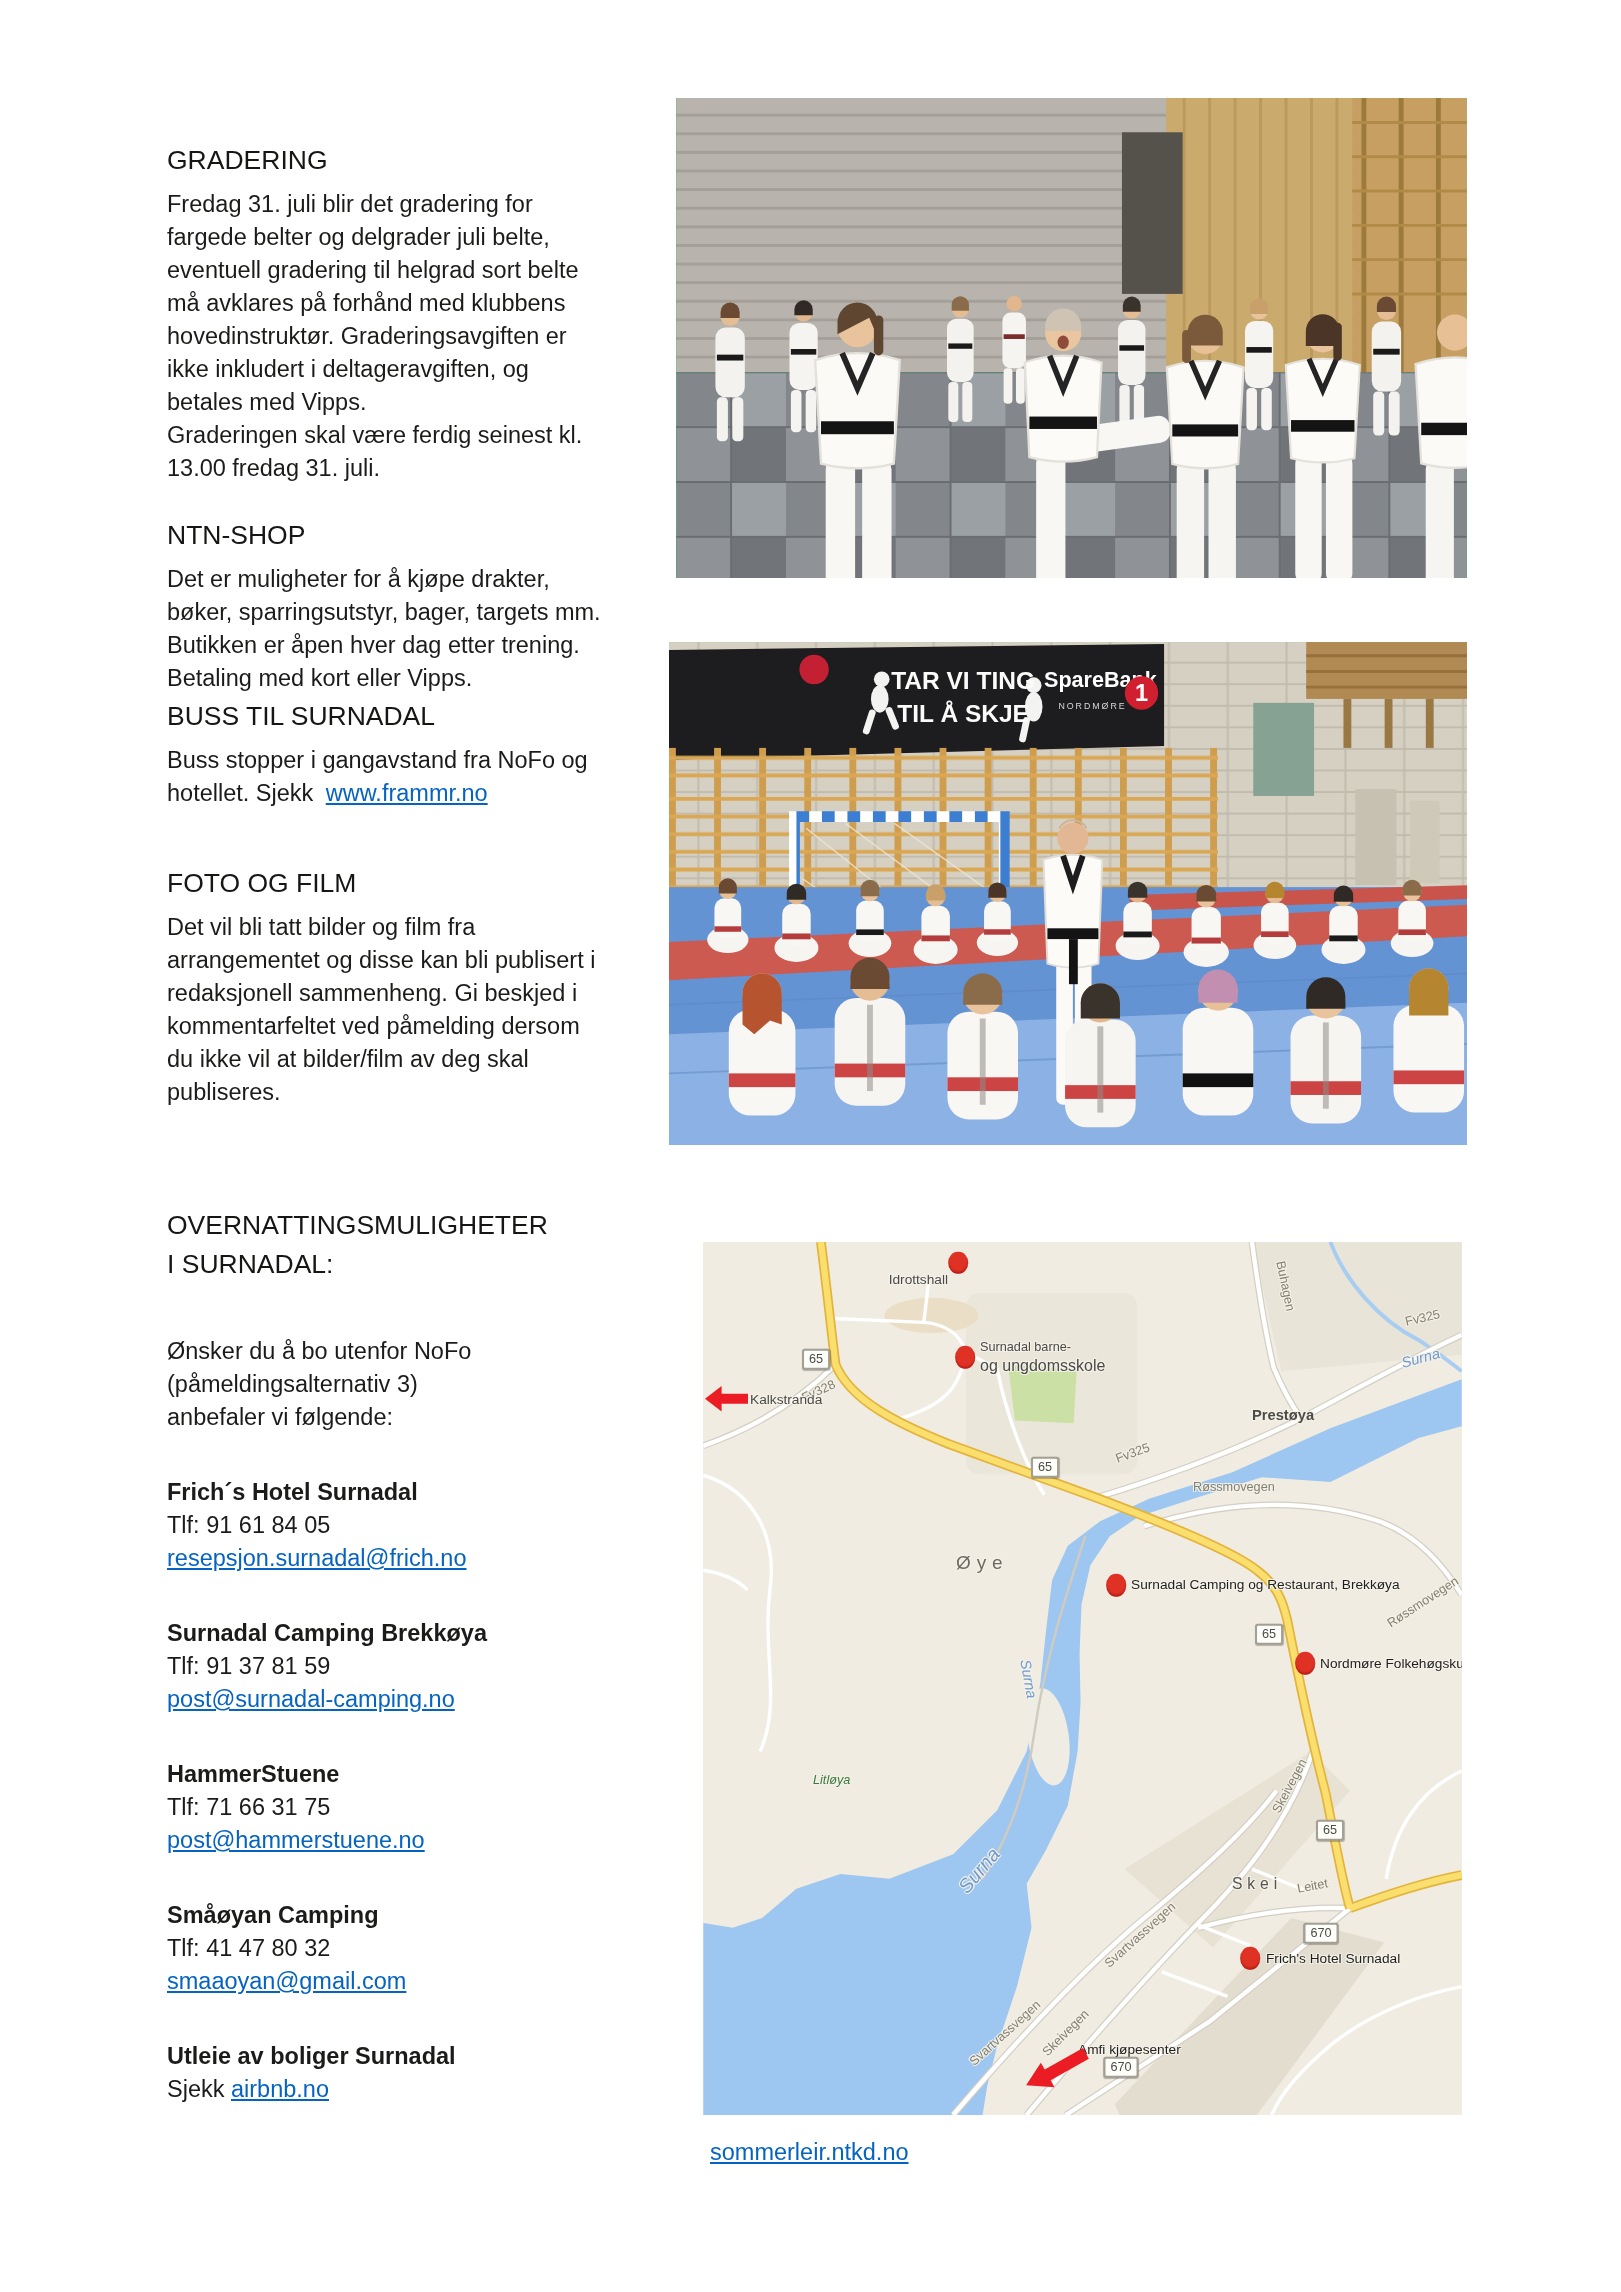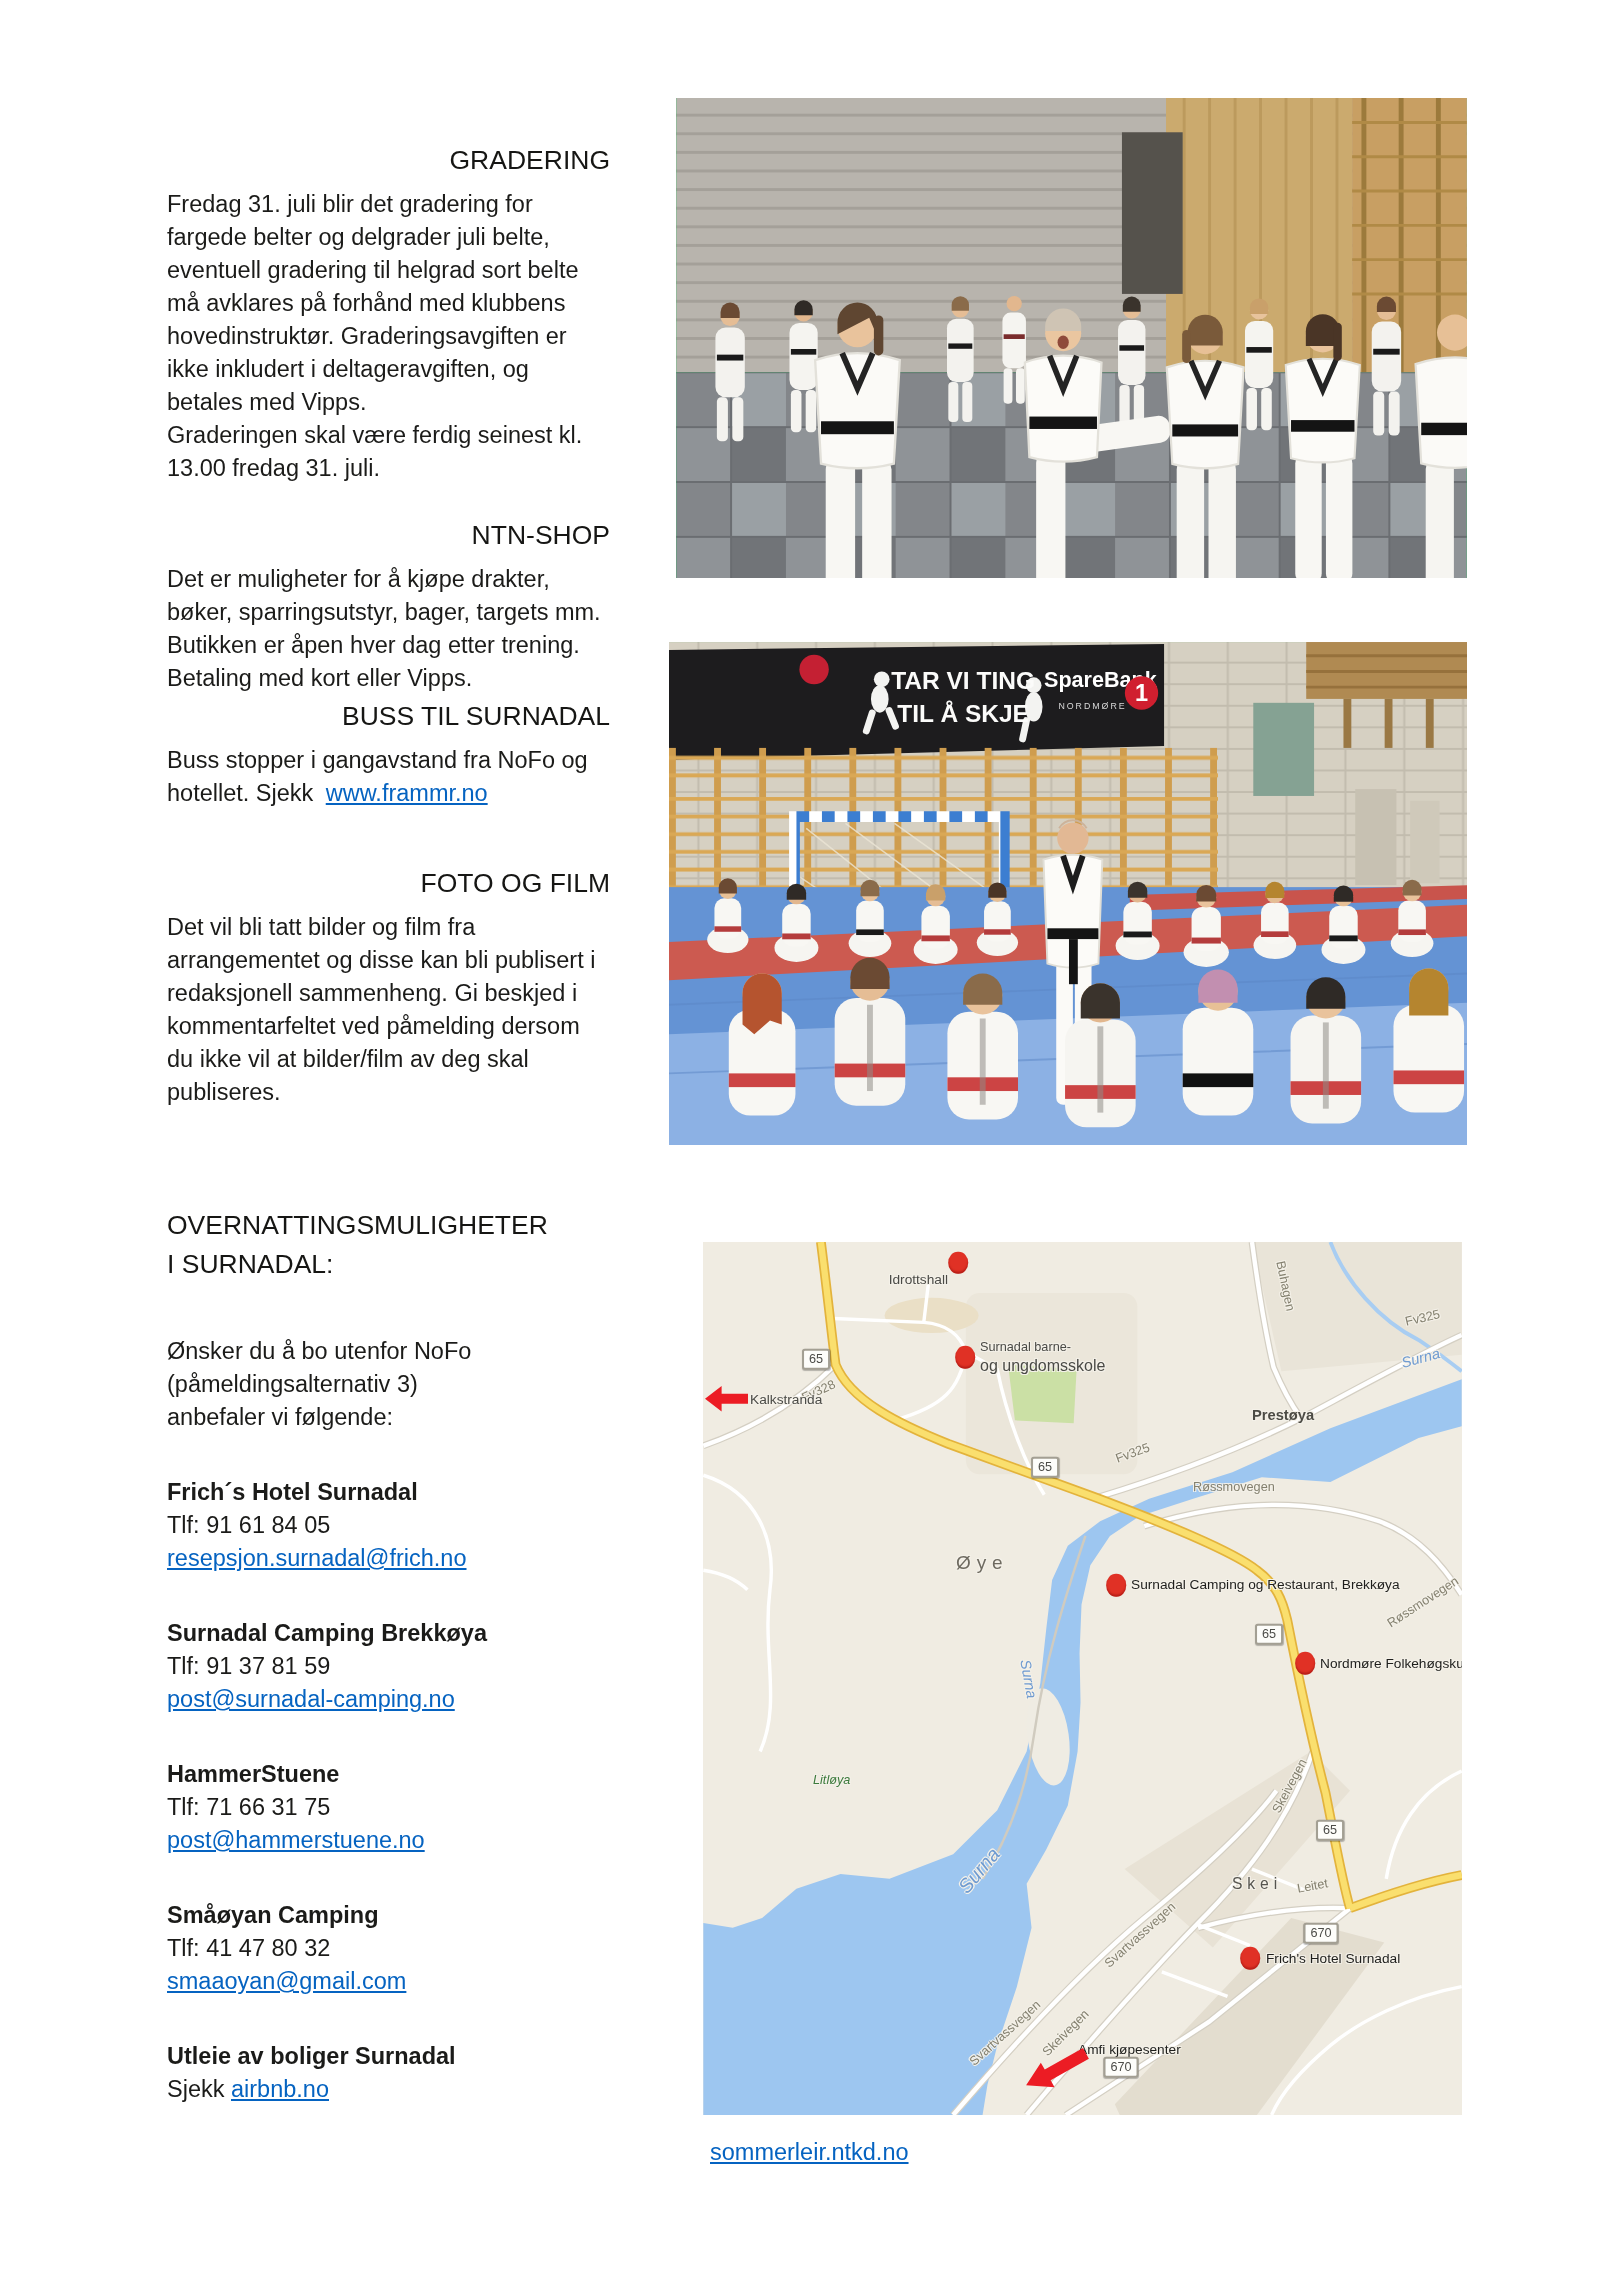--- a/index.html
+++ b/index.html
@@ -1,20 +1,20 @@
 <!DOCTYPE html>
 <html><head>
 <meta charset="utf-8">
 <style>
   html,body{margin:0;padding:0;background:#888;}
   .page{position:relative;width:1621px;height:2293px;background:#ffffff;margin:0 auto;
         font-family:"Liberation Sans", sans-serif;color:#1b1b19;overflow:hidden;}
   
   .tblock{position:absolute;left:167px;width:443px;font-size:23.5px;line-height:33px;}
-  .heading{font-size:26.5px;line-height:35px;margin:0 0 9.8px 0;font-weight:400;color:#161614;text-align:right;}
+  .heading{font-size:26.5px;line-height:35px;margin:0 0 9.8px 0;font-weight:400;color:#161614;}
   .h2line{font-size:26.5px;line-height:39px;font-weight:400;color:#161614;}
   .line{margin:0;}
   .bold{font-weight:700;}
   a.doclink, .doclink{color:#0563C1;text-decoration:underline;cursor:pointer;}
   .hotel-group{margin-top:42px;}
   .intro{margin-top:51px;}
   .footer-link{position:absolute;left:710px;top:2139px;font-size:23.5px;}
   
   .photo{position:absolute;overflow:hidden;background:#22c55e;}
   .photo svg{display:block;}

